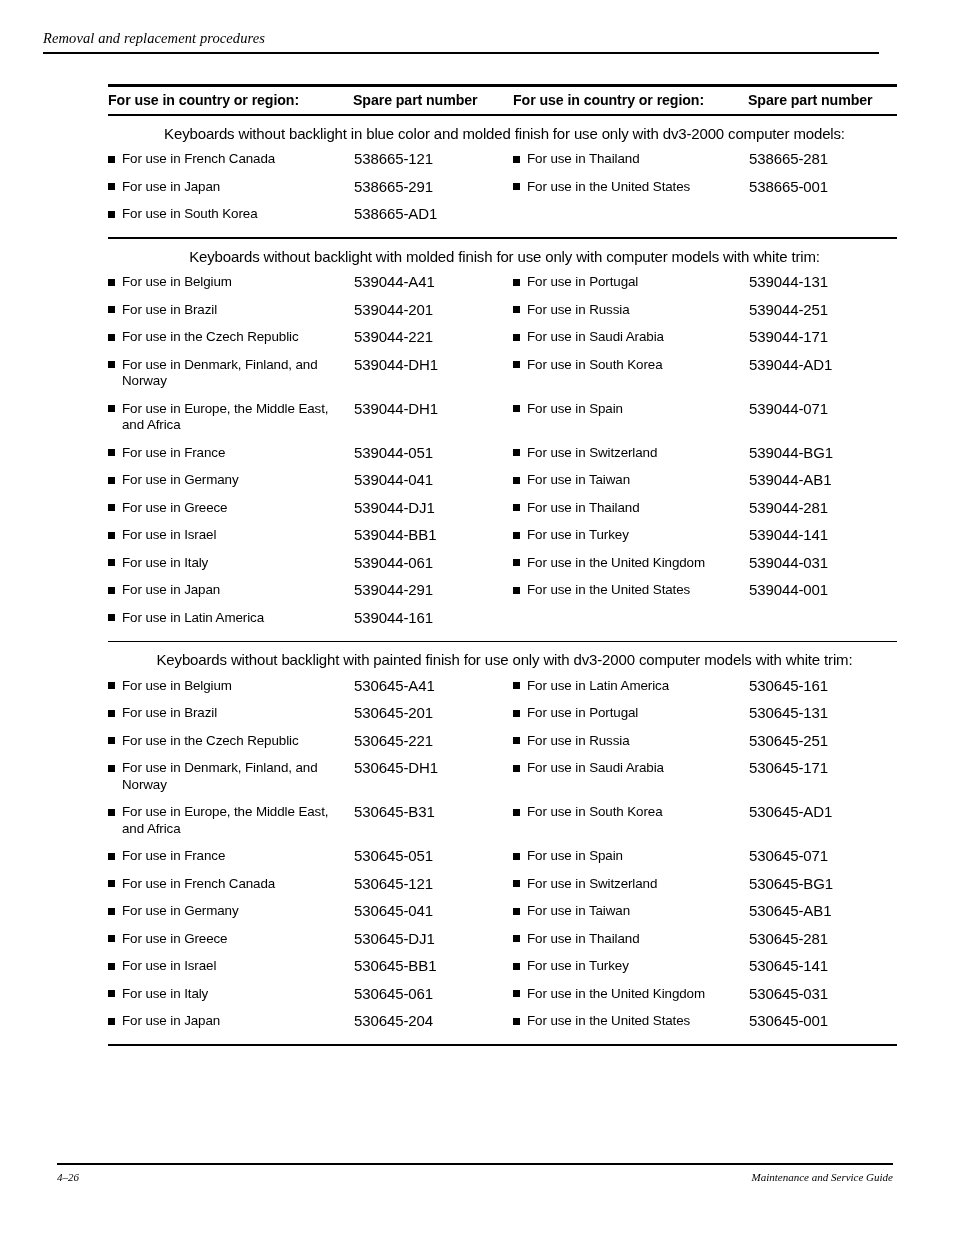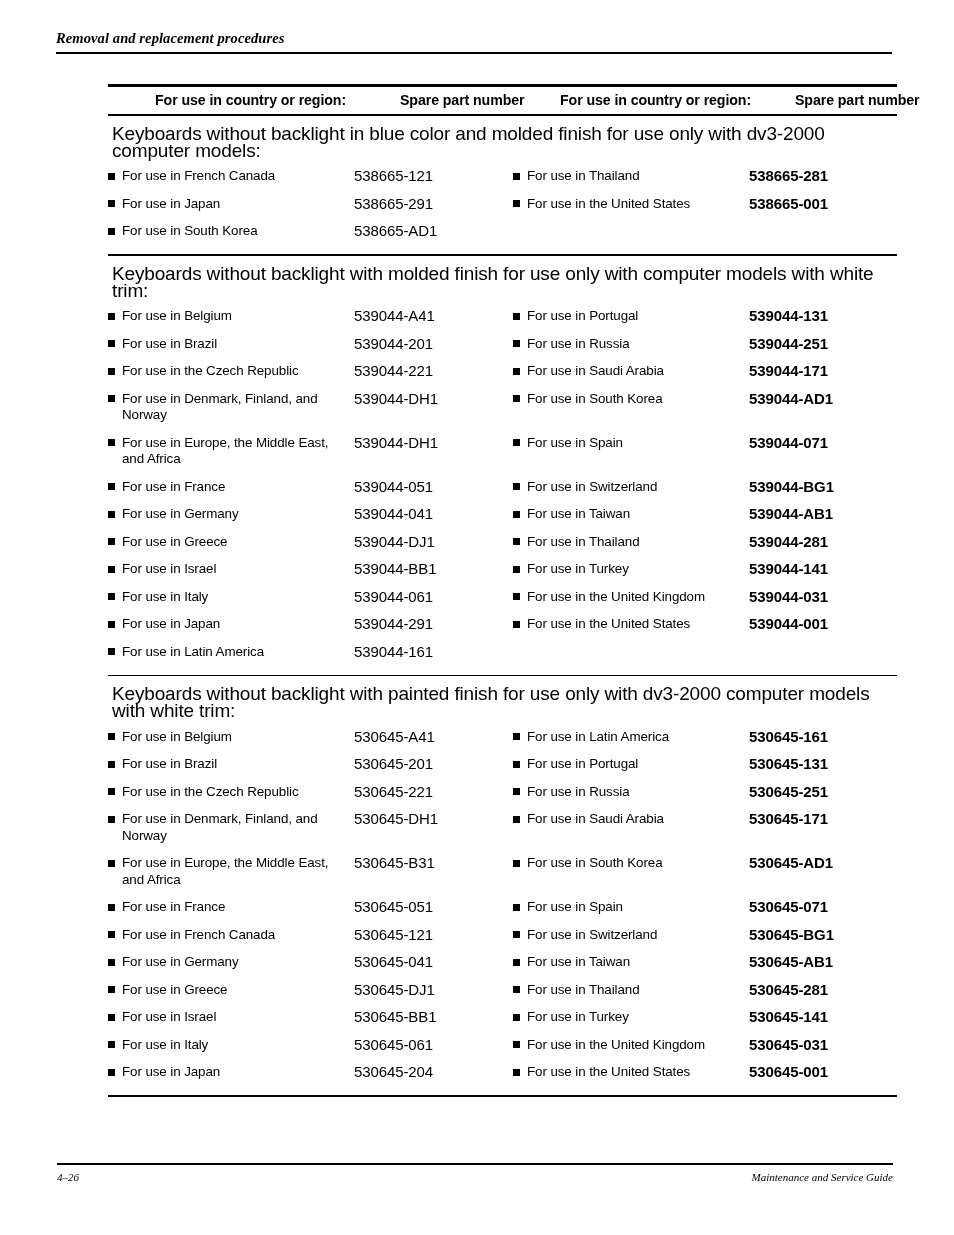--- a/index.html
+++ b/index.html
@@ -12,24 +12,23 @@
     height: 1235px;
     position: relative;
     font-family: "Liberation Sans", sans-serif;
     color: #000000;
     overflow: hidden;
   }
 
   
   .page-header {
     position: absolute;
-    left: 56px;
+    left: 43px;
     top: 30px;
     width: 836px;
-    font-weight: bold;
   }
   .page-header-text {
     font-family: "Liberation Serif", serif;
     font-style: italic;
     font-size: 14.5px;
     letter-spacing: 0.1px;
     color: #000;
     padding-bottom: 5px;
   }
   .page-header-rule {
@@ -45,40 +44,40 @@
     top: 84px;
     width: 789px;
   }
   .rule-thick { height: 3px; background:#000; width:100%; }
   .rule-thin  { height: 1.6px; background:#000; width:100%; }
 
   .thead {
     display: flex;
     align-items: flex-start;
     padding: 5px 0 6px 0;
-    margin-left: 47px;
   }
   .col1 { width: 245px; flex: none; }
   .col2 { width: 160px; flex: none; }
   .col3 { width: 235px; flex: none; }
-  .col4 { width: 149px; flex: none; font-weight: bold; }
+  .col4 { width: 149px; flex: none; }
 
   .thead .th {
     font-size: 14.2px;
     font-weight: bold;
     letter-spacing: -0.1px;
   }
   .thead .col2, .thead .col4 { padding-left: 0px; }
 
   
   .section-caption {
-    font-size: 19px;
+    font-size: 15px;
     line-height: 17px;
     padding: 9px 0 4px 4px;
     letter-spacing: -0.15px;
+    text-align: center;
   }
   .section-rows {
     padding-bottom: 9px;
   }
   .trow {
     display: flex;
     align-items: flex-start;
     padding: 5.5px 0 5.5px 0;
   }
   .cell-region {

